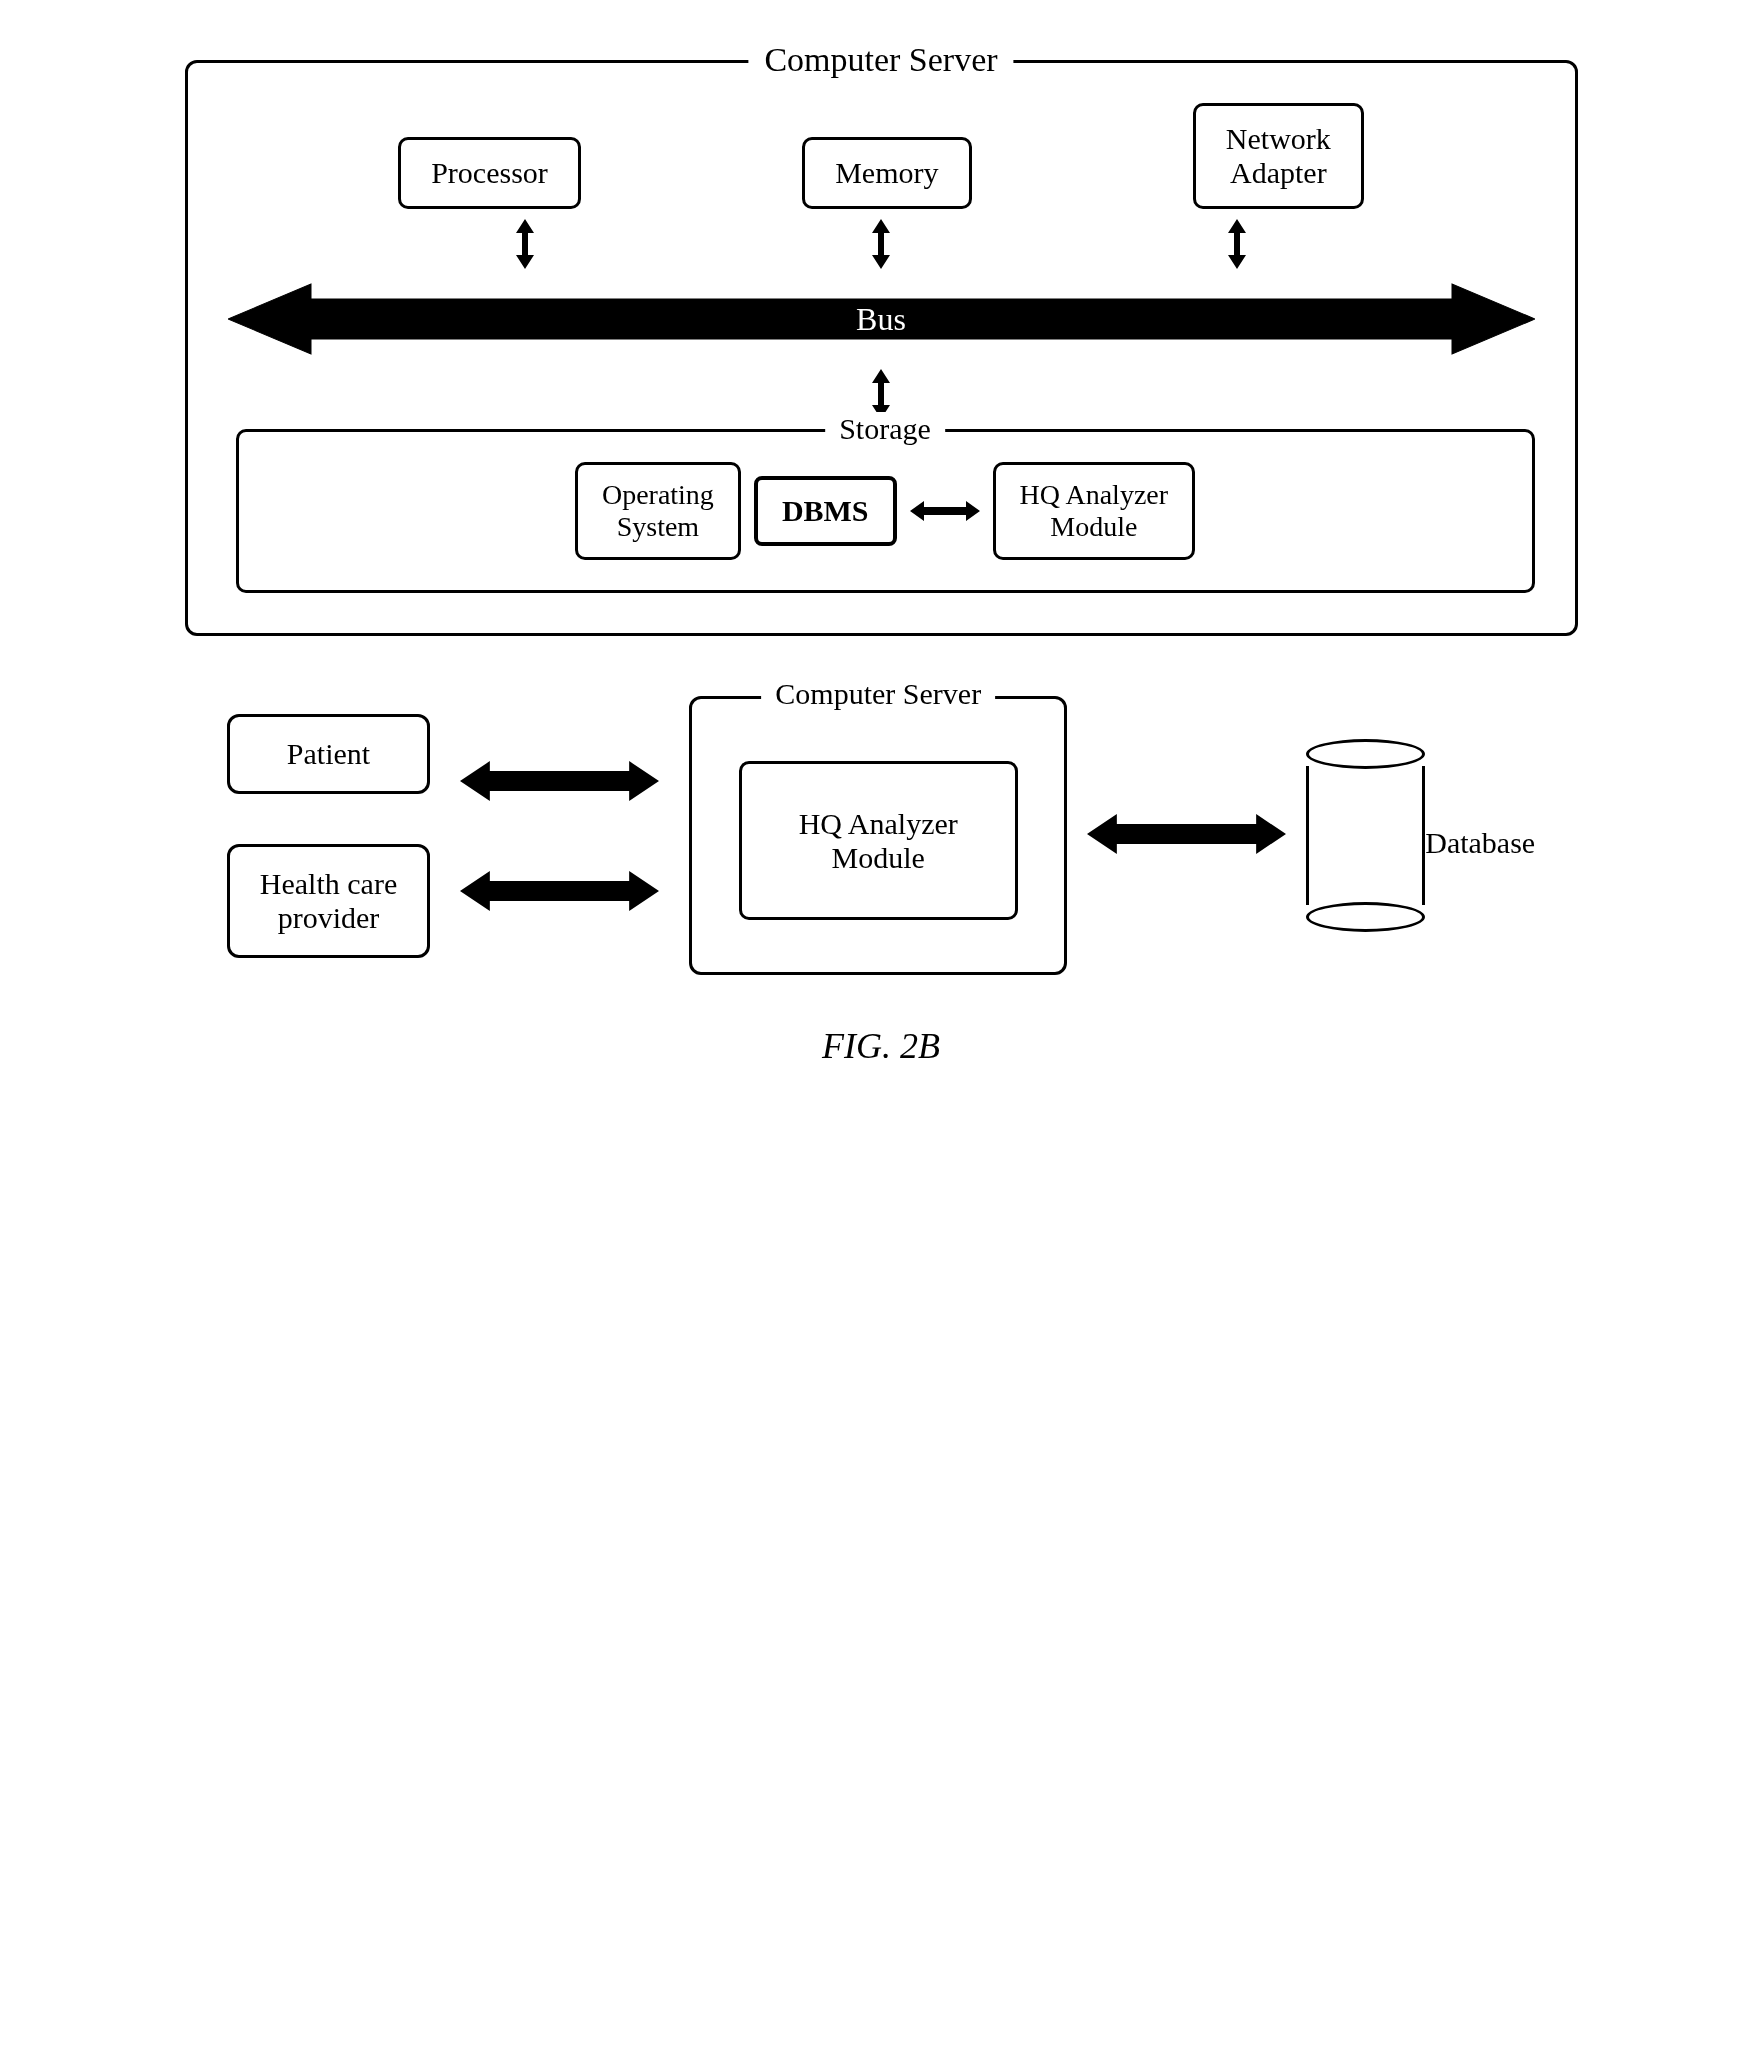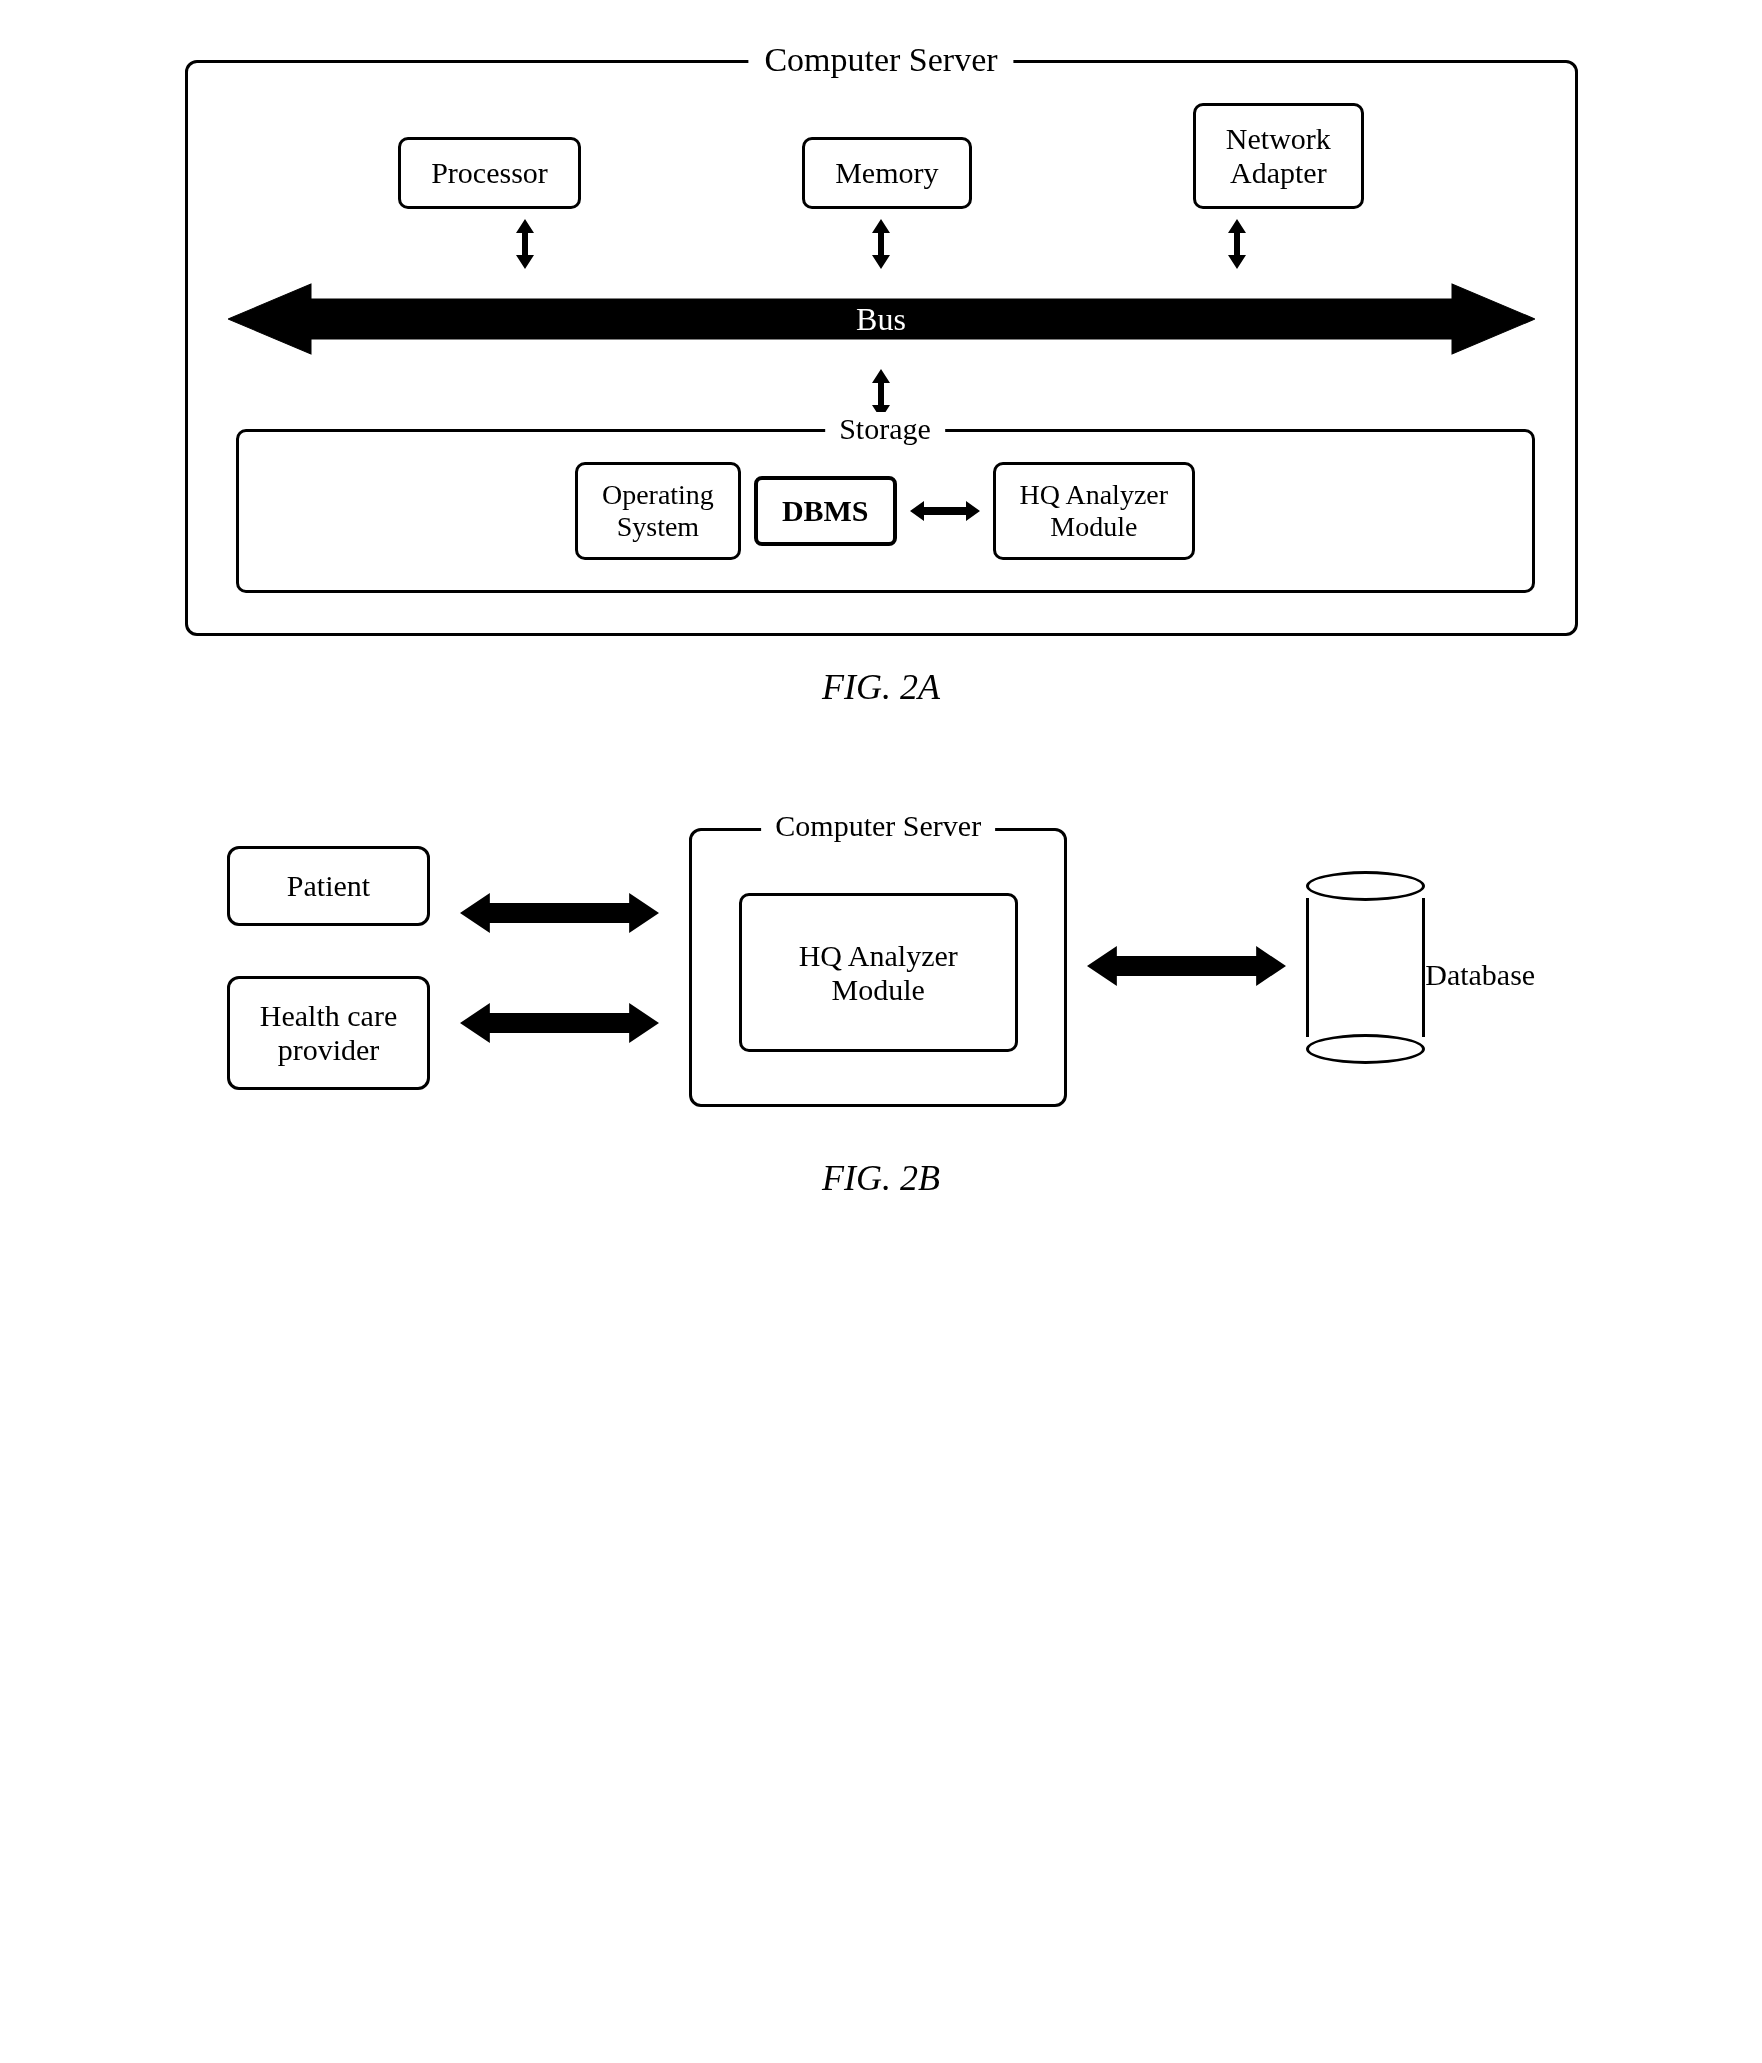--- a/index.html
+++ b/index.html
@@ -328,21 +328,20 @@
             <polygon points="0,15 14,5 14,11 56,11 56,5 70,15 56,25 56,19 14,19 14,25" fill="#000"></polygon>
           </svg>
           <div class="hq-box">
             <span>HQ Analyzer<br>Module</span>
           </div>
         </div>
       </div>
     </div>
   </div>
 
-  <div class="fig-caption">FIG. 2A</div>
 </div>
 
 <div class="fig2b-container" style="margin-top: 60px;">
   <div class="fig2b-layout" style="align-items:center; justify-content:center;">
 
     <div class="left-nodes">
       <div class="node-box">
         <span>Patient</span>
       </div>
       <div class="node-box">

